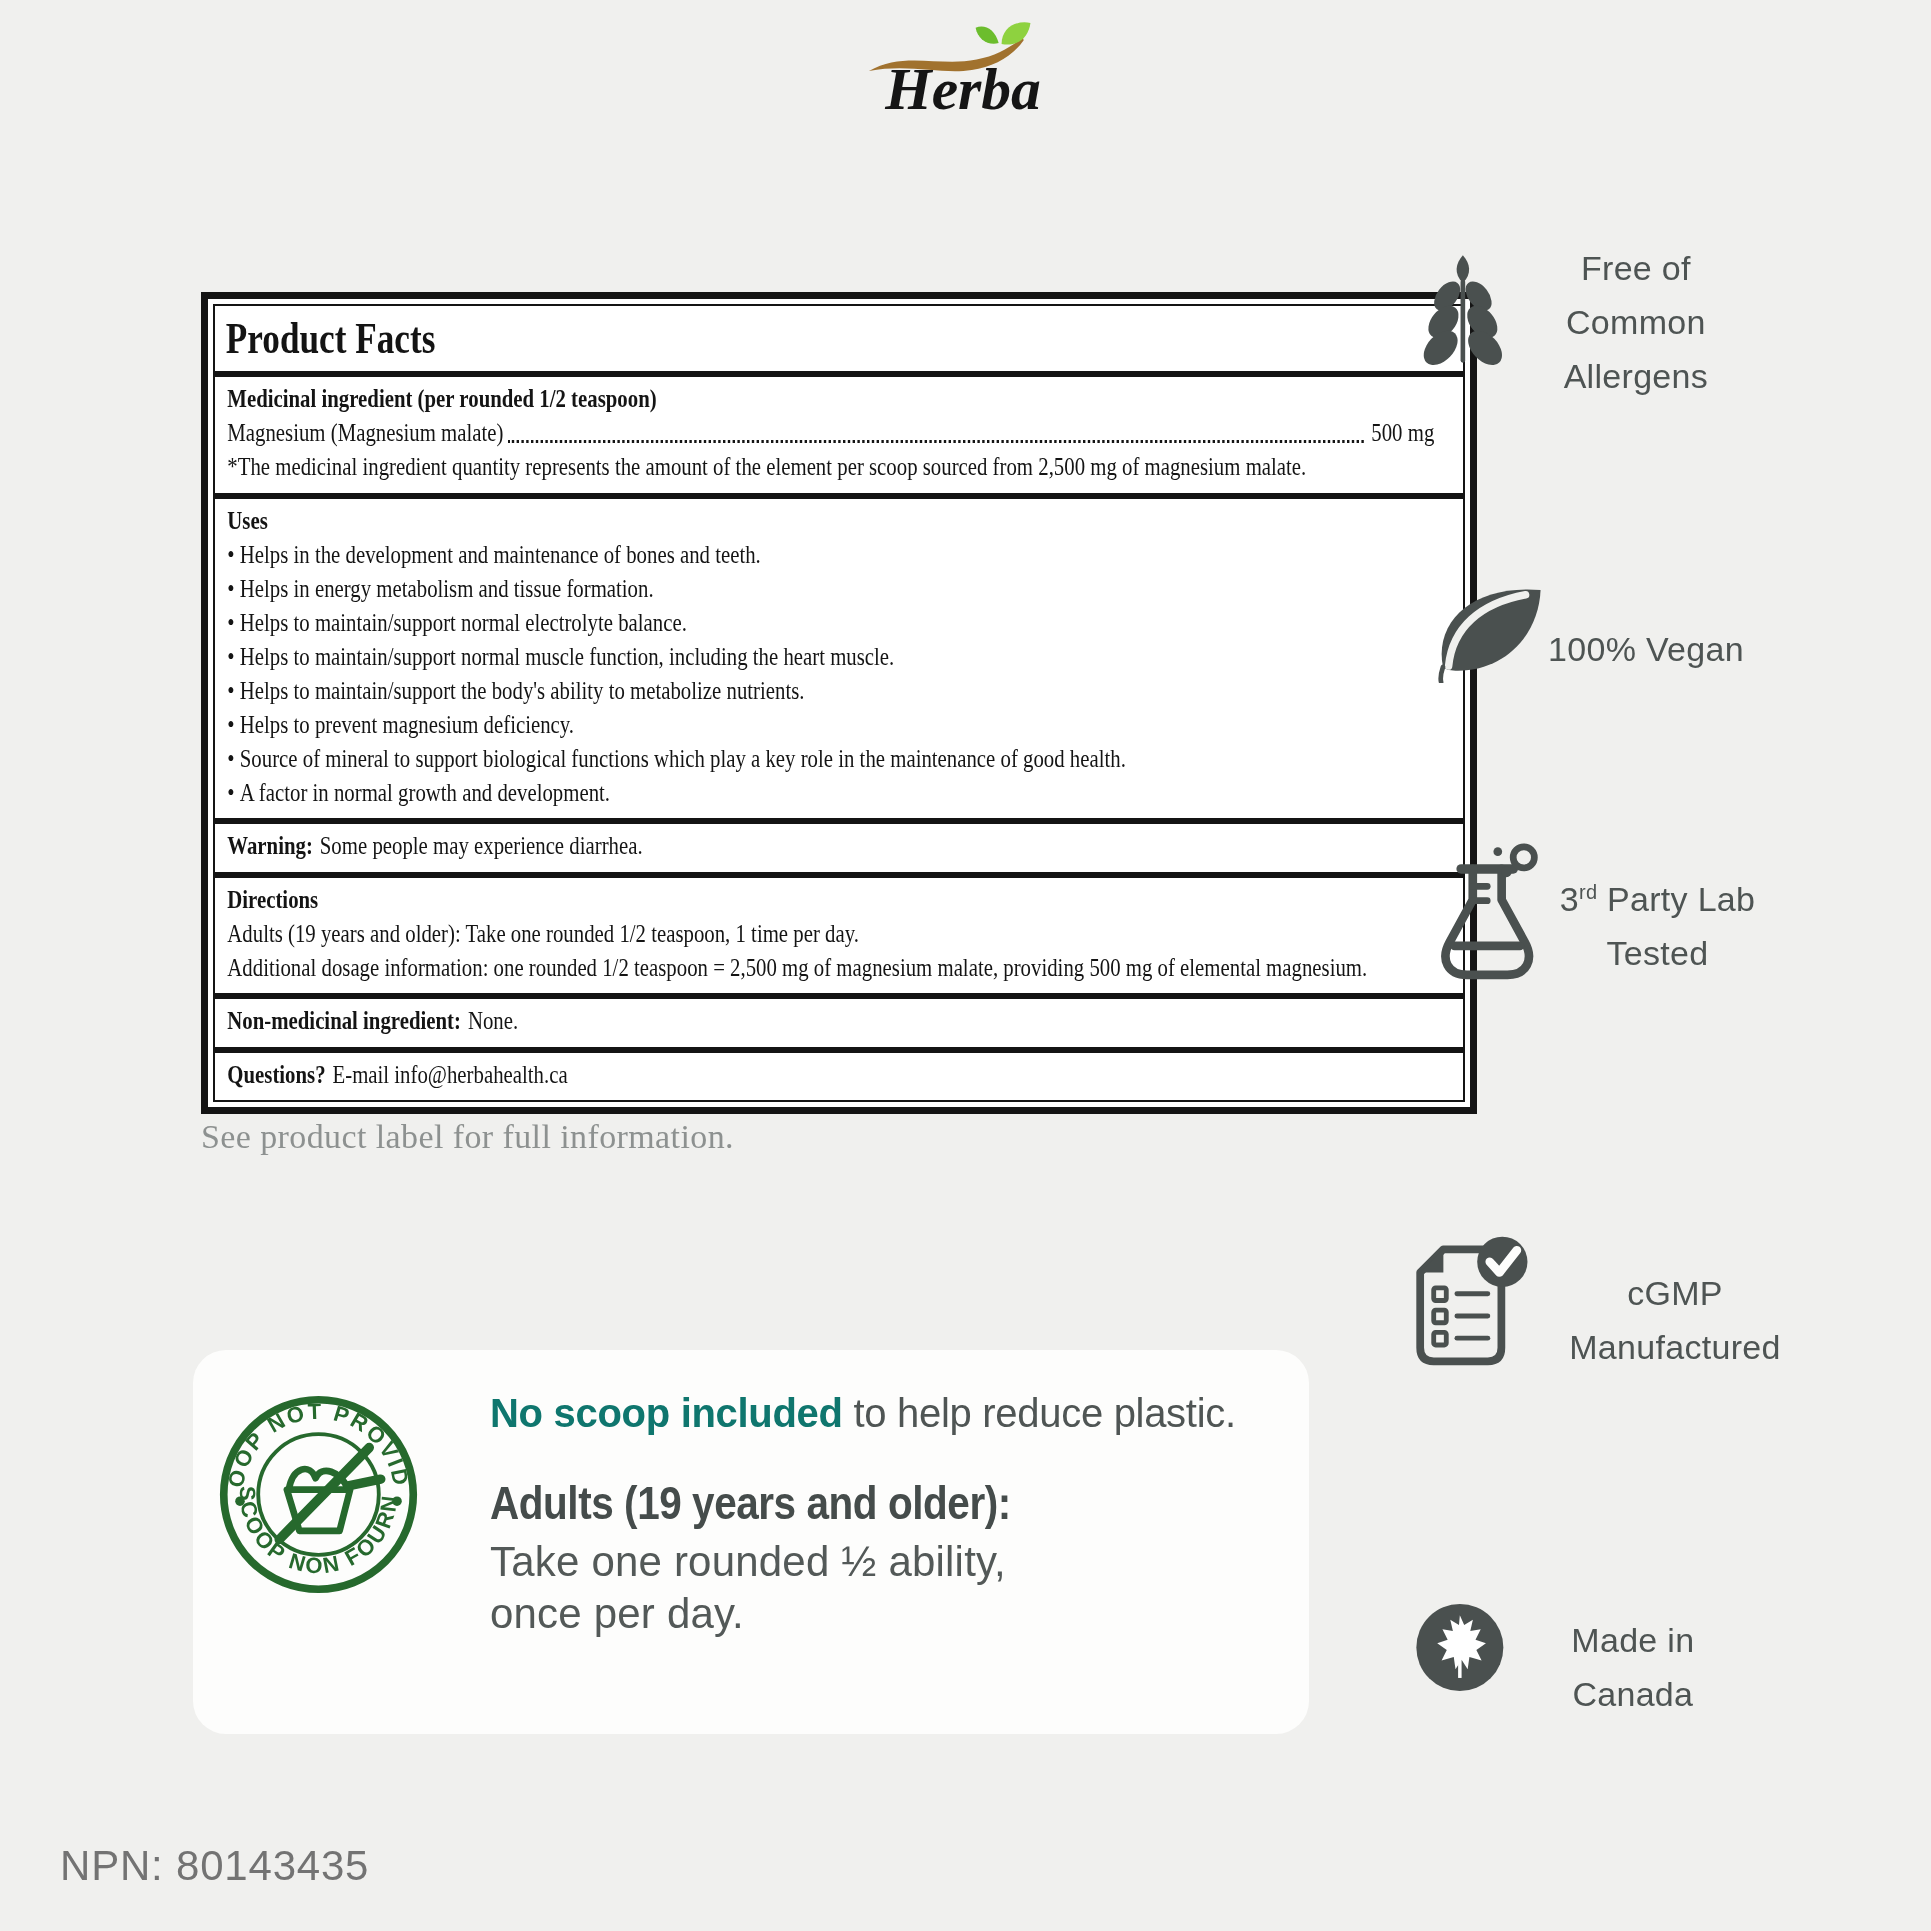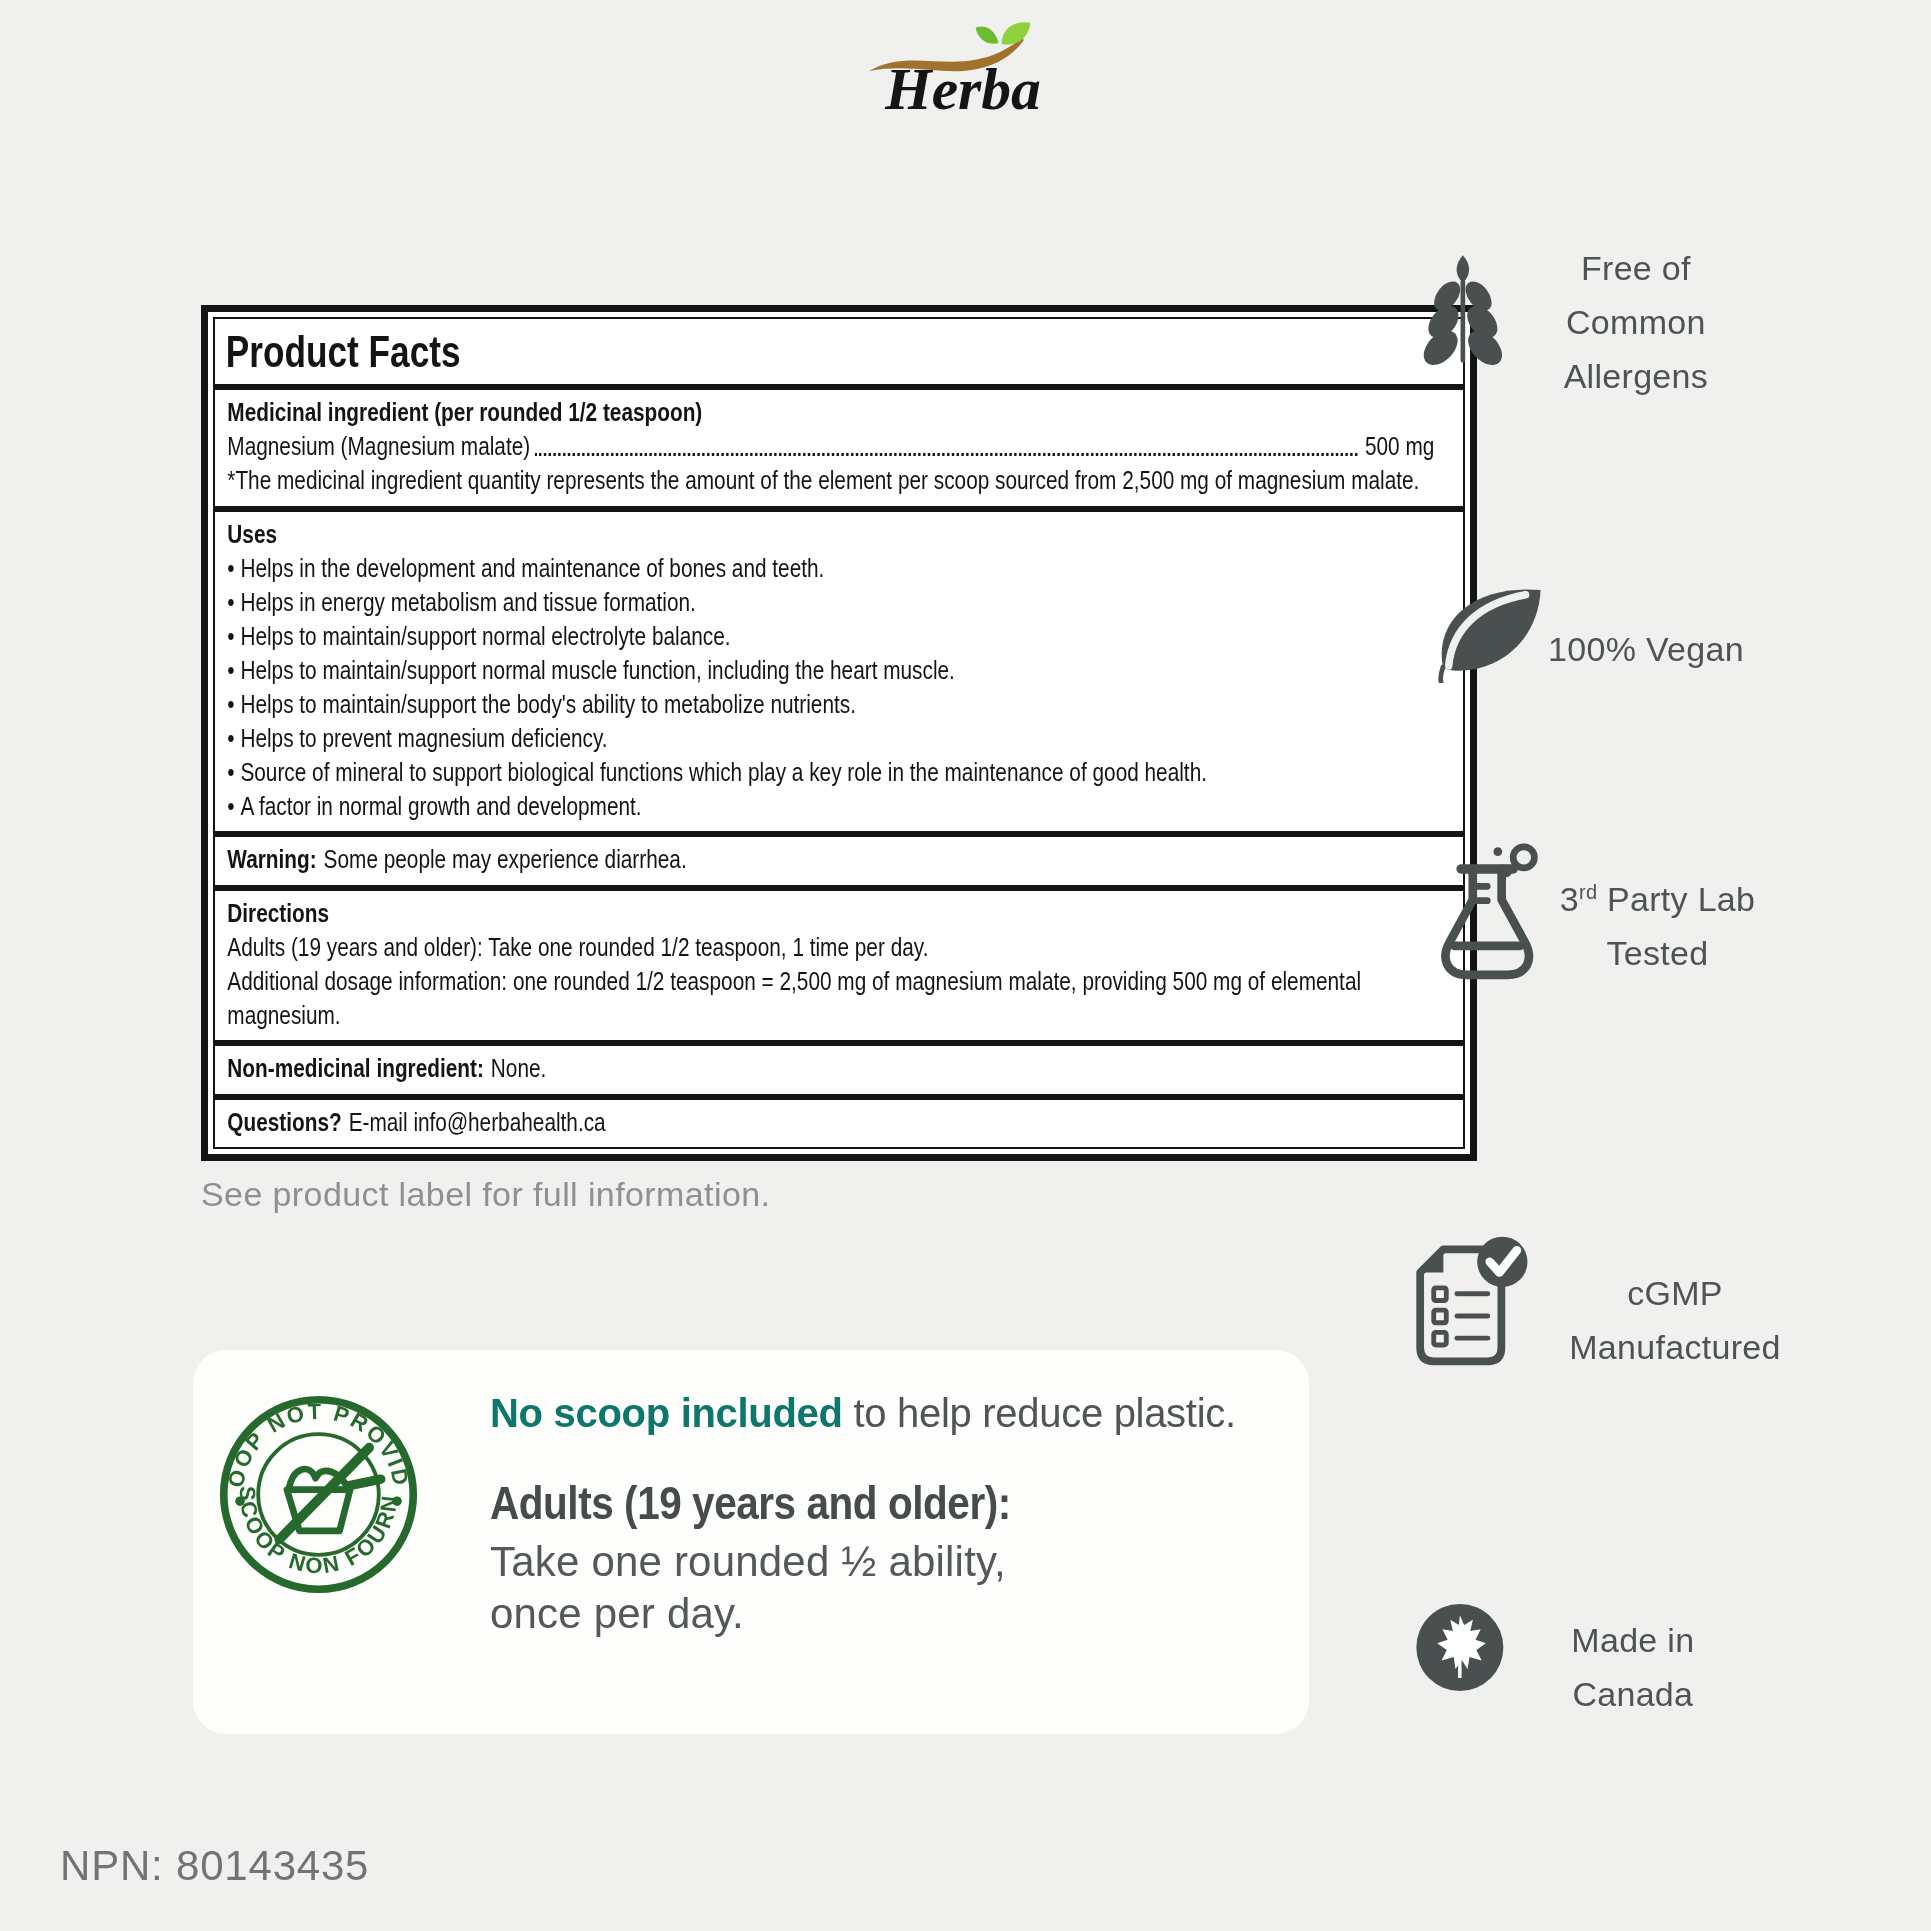--- a/index.html
+++ b/index.html
@@ -3,38 +3,38 @@
 <meta charset="utf-8">
 <style>
   html,body{margin:0;padding:0;}
   .page{
     position:relative; width:1931px; height:1931px; overflow:hidden;
     background:#f0f0ee; font-family:"Liberation Sans", sans-serif;
   }
   
   .logo{position:absolute; left:50%; top:21px; transform:translateX(-50%);}
   
-  .facts-col{position:absolute; left:201px; top:305px; width:1276px;}
+  .facts-col{position:absolute; left:201px; top:292px; width:1276px;font-family:Liberation Serif, serif;}
   .facts-box{background:#ffffff; border:7.7px solid #141414; box-sizing:border-box;}
   .facts-inner{border:2.9px solid #141414; margin:4.8px; overflow:hidden;}
   .condense{width:125%; transform:scaleX(0.8); transform-origin:0 0;
             font-size:26px; line-height:34px; color:#141414;}
   .sec{padding:4.8px 15.4px 8.7px;}
   .sec + .sec{border-top:6.8px solid #141414;}
   .sec-header{padding:8.7px 13.5px 6.8px;}
   .pf-title{font-size:44px; font-weight:bold; line-height:50px;}
   .b{font-weight:bold;}
   .hb{font-weight:bold;}
   .leader-row{display:flex; align-items:flex-end;}
   .leader{flex:1; border-bottom:3.9px dotted #141414; margin:0 9.7px 6.8px 5.8px;}
   .amount{padding-right:21px; white-space:nowrap;}
   ul.uses{list-style:none; margin:0; padding:0;}
   ul.uses li::before{content:"\2022\00a0";}
   .inline-lbl{margin-right:8.7px;}
-  .footnote{margin-top:14px; font-size:34px; color:#8d9190; letter-spacing:0.4px;}
+  .footnote{margin-top:4px; font-size:34px; color:#8d9190; letter-spacing:0.4px;}
   
   .badge{position:absolute; transform:translateX(-50%);
          display:flex; flex-direction:row; align-items:center; color:#4e5453;}
   .badge .lbl{font-size:34px; line-height:54px; text-align:center; letter-spacing:0.3px;}
   .badge sup{font-size:20px; vertical-align:super; line-height:0;}
   .b-allergens{left:1585px; top:241px;}
   .b-vegan{left:1585px; top:575px;}
   .b-lab{left:1585px; top:842px;}
   .b-cgmp{left:1585px; top:1228px;gap:35px;}
   .b-canada{left:1585px; top:1599px;}

